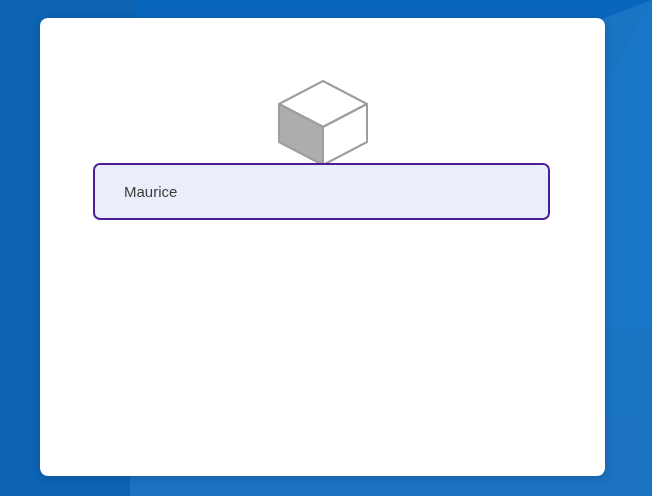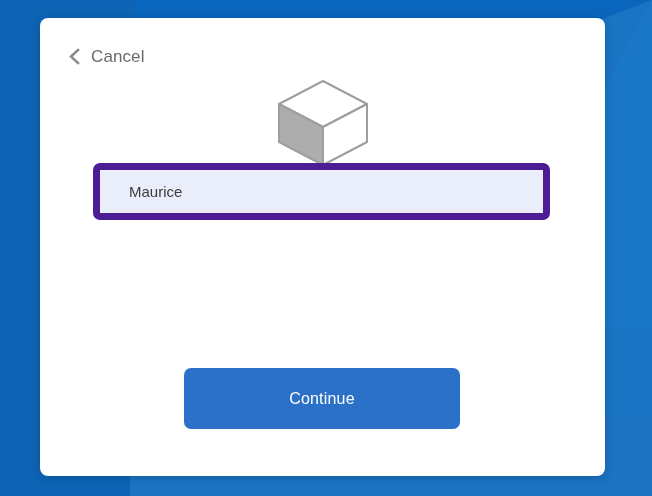--- a/index.html
+++ b/index.html
@@ -116,21 +116,21 @@
   }
 
   
   .field {
     position: absolute;
     left: 53px;
     width: 457px;
     height: 57px;
     box-sizing: border-box;
     background: #e9eefa;
-    border: 7px solid #4c1d95;
+    border: 2px solid #4c1d95;
     border-radius: 7px;
     display: flex;
     align-items: center;
     padding: 0 0 0 29px;
     font-size: 15px;
     color: #3c3c3c;
     font-family: "Liberation Sans", sans-serif;
     outline: none;
   }
   .field-1 { top: 145px; }
@@ -159,41 +159,32 @@
 <div class="screen">
 
   <div class="bg-base"></div>
   <div class="bg-shape-leftdark"></div>
   <div class="bg-shape-right"></div>
   <div class="bg-shape-diag"></div>
   <div class="bg-shape-lowerband"></div>
 
   <div class="card">
 
-    <div class="cancel-row">
-      <span>
-        <svg class="chevron-left" viewBox="0 0 15 17" aria-hidden="true">
-          <polyline points="11,2 4,8.5 11,15" fill="none" stroke="#8c8c8c" stroke-width="2.6" stroke-linecap="square" stroke-linejoin="miter"></polyline>
-        </svg>
-      </span>
-      <span class="cancel-label">Cancel</span>
-    </div>
 
     <div class="cube-wrap">
       <span>
         <svg class="cube" viewBox="0 0 94 90" aria-hidden="true">
 
           <polygon points="47,3 91,26 47,49 3,26" fill="#ffffff" stroke="#9e9e9e" stroke-width="2" stroke-linejoin="round"></polygon>
 
           <polygon points="3,26 47,49 47,87 3,64" fill="#adadad" stroke="#9e9e9e" stroke-width="2" stroke-linejoin="round"></polygon>
 
           <polygon points="91,26 91,64 47,87 47,49" fill="#ffffff" stroke="#9e9e9e" stroke-width="2" stroke-linejoin="round"></polygon>
         </svg>
       </span>
     </div>
 
     <input class="field field-1" type="text" value="Maurice" style="">
 
 
-    <button class="continue-btn">Continue</button>
 
   </div>
 </div>
 
 </body></html>

